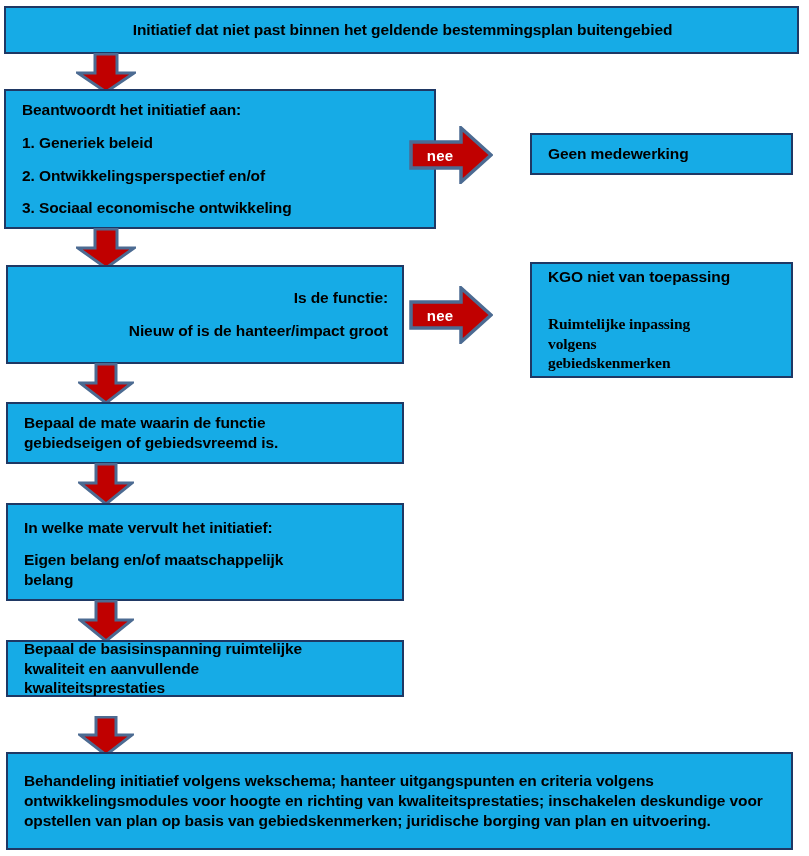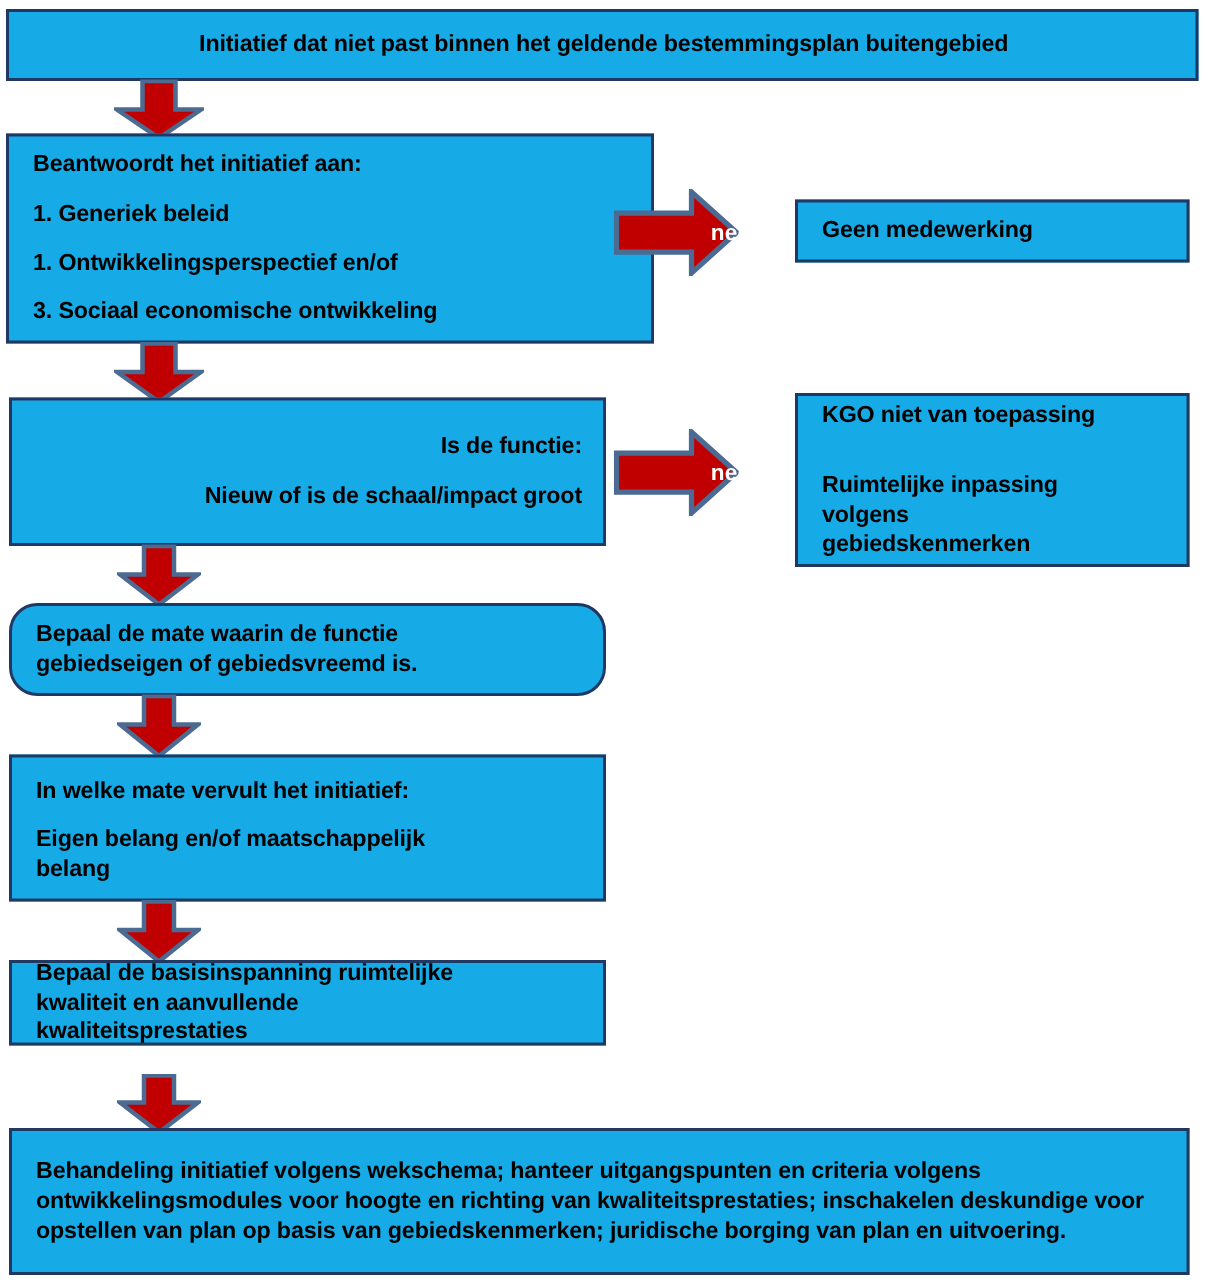--- a/index.html
+++ b/index.html
@@ -48,29 +48,30 @@
     white-space: pre-wrap;
   }
   .box .line + .line {
     margin-top: 2px;
   }
   .box.spaced .line + .line {
     margin-top: 13px;
   }
   .box.spaced-sm .line + .line {
     margin-top: 27px;
+    font-family: Liberation Serif, serif;
   }
 
   
   #box-top        { left: 4px;   top: 6px;   width: 795px; height: 48px; }
   #box-q1         { left: 4px;   top: 89px;  width: 432px; height: 140px; }
   #box-no-coop    { left: 530px; top: 133px; width: 263px; height: 42px; }
   #box-q2         { left: 6px;   top: 265px; width: 398px; height: 99px; text-align: right; }
   #box-kgo        { left: 530px; top: 262px; width: 263px; height: 116px; }
-  #box-degree     { left: 6px;   top: 402px; width: 398px; height: 62px; border-radius: 19px; }
+  #box-degree     { left: 6px;   top: 402px; width: 398px; height: 62px; }
   #box-interest   { left: 6px;   top: 503px; width: 398px; height: 98px; justify-content: flex-end; }
   #box-effort     { left: 6px;   top: 640px; width: 398px; height: 57px; }
   #box-final      { left: 6px;   top: 752px; width: 787px; height: 98px; }
 
   
   .arrow-down {
     position: absolute;
     display: block;
   }
   #arr-1 { left: 76px;  top: 53px;  width: 60px; height: 40px; }
@@ -94,42 +95,41 @@
     width: 62px;
     height: 100%;
     display: flex;
     align-items: center;
     justify-content: center;
     color: #ffffff;
     font-weight: bold;
     font-size: 15px;
     letter-spacing: 0.2px;
     pointer-events: none;
-    padding-left: 47px;
   }
 </style>
 </head>
 <body>
 
 <div id="flowchart">
 
   <div class="box center" id="box-top">
     <span class="line">Initiatief dat niet past binnen het geldende bestemmingsplan buitengebied</span>
   </div>
 
   <div class="arrow-down" id="arr-1">
     <svg viewBox="0 0 60 40" width="60" height="40" preserveAspectRatio="none">
       <polygon points="19,1 41,1 41,20 58,20 30,39 2,20 19,20" fill="#C00000" stroke="#4C6B92" stroke-width="3"></polygon>
     </svg>
   </div>
 
   <div class="box spaced" id="box-q1">
     <span class="line">Beantwoordt het initiatief aan:</span>
     <span class="line">1. Generiek beleid</span>
-    <span class="line">1. Ontwikkelingsperspectief en/of</span>
+    <span class="line">2. Ontwikkelingsperspectief en/of</span>
     <span class="line">3. Sociaal economische ontwikkeling</span>
   </div>
 
   <div class="arrow-right" id="arr-nee-1">
     <svg viewBox="0 0 84 58" width="84" height="58" preserveAspectRatio="none">
       <polygon points="2,16 52,16 52,2 82,29 52,56 52,42 2,42" fill="#C00000" stroke="#4C6B92" stroke-width="3.5"></polygon>
     </svg>
     <span class="nee-label">nee</span>
   </div>
 
@@ -138,21 +138,21 @@
   </div>
 
   <div class="arrow-down" id="arr-2">
     <svg viewBox="0 0 60 41" width="60" height="41" preserveAspectRatio="none">
       <polygon points="19,1 41,1 41,20 58,20 30,40 2,20 19,20" fill="#C00000" stroke="#4C6B92" stroke-width="3"></polygon>
     </svg>
   </div>
 
   <div class="box spaced" id="box-q2">
     <span class="line">Is de functie:</span>
-    <span class="line">Nieuw of is de schaal/impact groot</span>
+    <span class="line">Nieuw of is de hanteer/impact groot</span>
   </div>
 
   <div class="arrow-right" id="arr-nee-2">
     <svg viewBox="0 0 84 58" width="84" height="58" preserveAspectRatio="none">
       <polygon points="2,16 52,16 52,2 82,29 52,56 52,42 2,42" fill="#C00000" stroke="#4C6B92" stroke-width="3.5"></polygon>
     </svg>
     <span class="nee-label">nee</span>
   </div>
 
   <div class="box spaced-sm" id="box-kgo">

